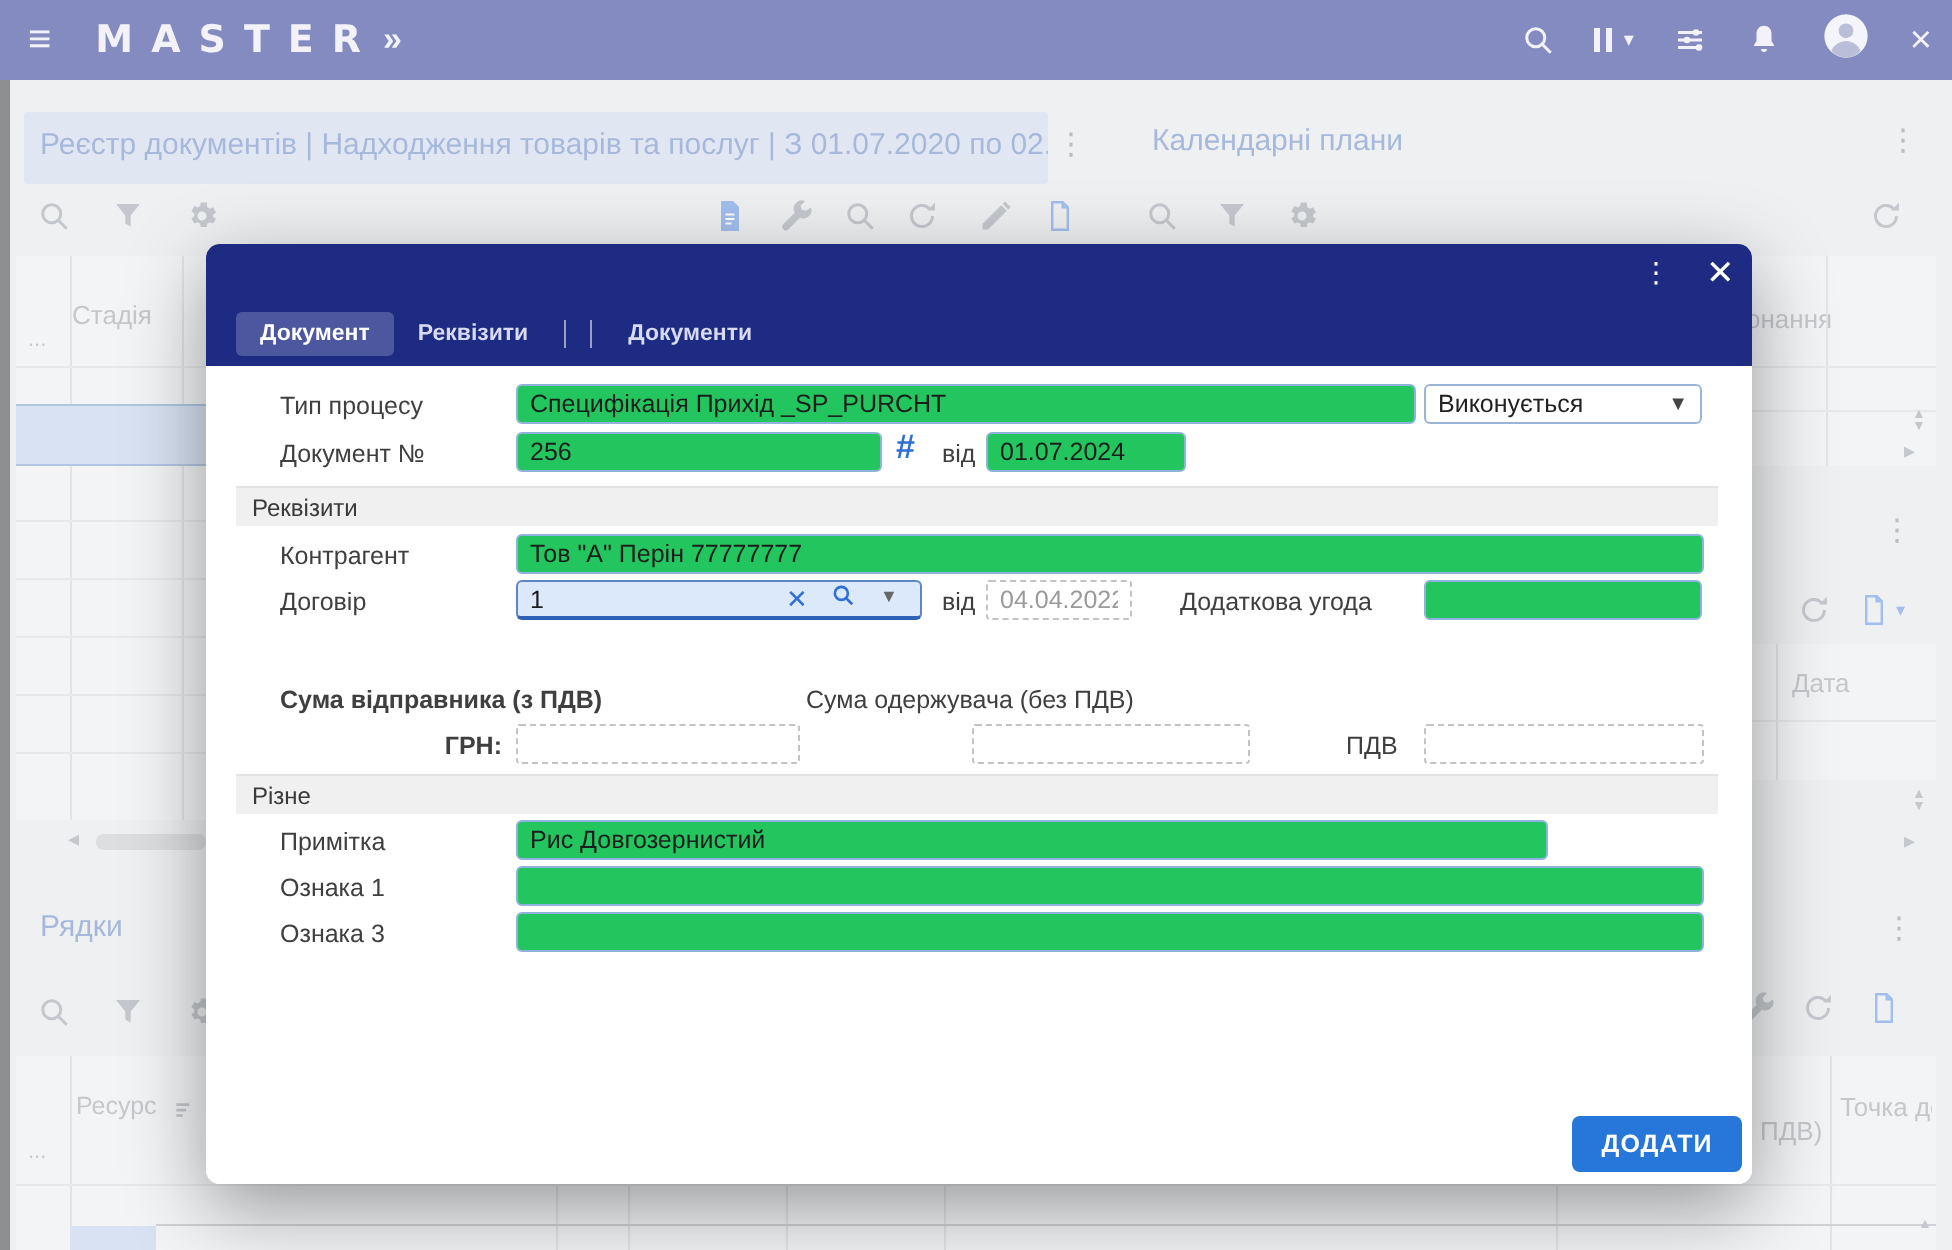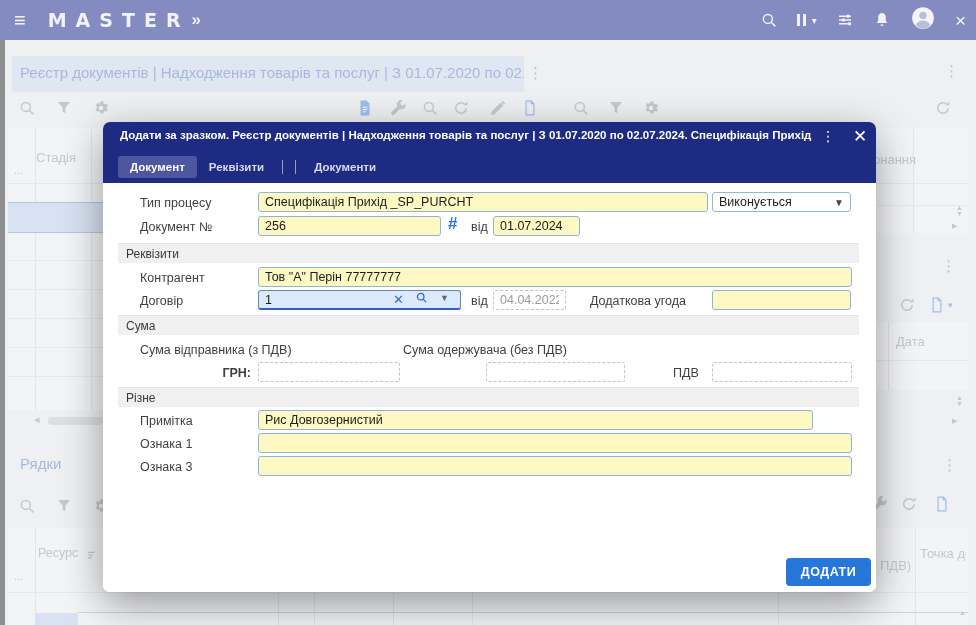--- a/index.html
+++ b/index.html
@@ -48,21 +48,21 @@
   .m-kebab{position:absolute;left:718px;top:6px;color:#fff;font-size:14px;}
   .m-x{position:absolute;left:750px;top:4px;color:#fff;font-size:17px;}
   .m-tabs{position:absolute;left:0;top:29px;width:100%;height:32px;background:#1d2b82;
           display:flex;align-items:center;padding-left:15px;box-sizing:border-box;}
   .tab{color:#d7daf0;font-size:11.5px;font-weight:bold;padding:5px 12px;border-radius:3px;}
   .tab.active{background:#4d579f;color:#fff;}
   .tabsep{width:1px;height:14px;background:rgba(255,255,255,0.55);margin:0 6px;}
   .m-body{position:absolute;left:0;top:61px;width:773px;height:409px;background:#fff;}
 
   .flabel{position:absolute;font-size:12.5px;color:#3f3f3f;}
-  .inp{position:absolute;box-sizing:border-box;height:20px;background:#fef9c3;
+  .inp{position:absolute;box-sizing:border-box;height:20px;background:#22c55e;
        border:1px solid #8fb3dd;border-radius:3px;font-family:"Liberation Sans",sans-serif;
        font-size:12.5px;color:#1c1c1c;padding:0 6px;outline:none;}
   .inp.combo{border:1px solid #5d86c6;border-bottom:2px solid #2f62b6;background:#dbe9fa;}
   .inp.dashed{background:#fff;border:1px dashed #c3c3c3;border-radius:2px;color:#9a9a9a;}
   .selectbox{position:absolute;box-sizing:border-box;height:20px;background:#fff;
        border:1px solid #9ab4d8;border-radius:3px;font-size:12.5px;color:#222;
        display:flex;align-items:center;padding:0 6px;}
   .selectbox .sel-caret{margin-left:auto;color:#444;font-size:10px;}
   .strip{position:absolute;left:15px;width:741px;height:20px;background:#f0f0f1;
          border-top:1px solid #e3e3e3;color:#3a3a3a;font-size:12px;line-height:20px;
@@ -190,20 +190,21 @@
     <div class="abs hline" style="left:0;top:132px;width:548px;"></div>
     <div class="abs hline" style="left:0;top:161px;width:548px;"></div>
     <div class="abs hline" style="left:0;top:190px;width:548px;"></div>
     <div class="abs hline" style="left:0;top:219px;width:548px;"></div>
     <div class="abs hline" style="left:0;top:248px;width:548px;"></div>
   </div>
   <span class="abs arr" style="left:543px;top:215px;">▸</span>
   <span class="abs arr" style="left:34px;top:413px;">◂</span>
   <div class="abs thumb" style="left:48px;top:417px;width:55px;height:8px;"></div>
 
+  <div class="abs panel-title" style="left:576px;top:62px;width:330px;">Календарні плани</div>
   <span class="abs kebab" style="left:944px;top:63px;">⋮</span>
   <span class="abs gray" style="left:572px;top:99px;">
     <svg class="ic" viewBox="0 0 24 24">
         <circle cx="10.5" cy="10.5" r="6" fill="none" stroke="currentColor" stroke-width="2"></circle>
         <path d="M15 15l5.5 5.5" stroke="currentColor" stroke-width="2"></path>
       </svg>
     </span>
   <span class="abs gray" style="left:607px;top:99px;">
     <svg class="ic" viewBox="0 0 24 24">
         <path d="M4 4h16l-6.2 7.6V19l-3.6-2v-5.4z" fill="currentColor"></path>
@@ -308,21 +309,20 @@
     <div class="abs hline" style="left:0;top:64px;width:960px;"></div>
     <div class="abs" style="left:70px;top:84px;width:890px;height:1px;background:#aeb2b8;"></div>
     <div class="abs" style="left:27px;top:85px;width:43px;height:12px;background:#bccde9;"></div>
   </div>
   <div class="abs spin" style="left:959px;top:610px;">▲</div>
 
   <div class="abs dim"></div>
 
   <div class="abs modal">
     <div class="m-head">
-      <div class="m-title">Додати за зразком. Реєстр документів | Надходження товарів та послуг | З 01.07.2020 по 02.07.2024. Специфікація Прихід</div>
       <span class="m-kebab">⋮</span>
       <span class="m-x">✕</span>
     </div>
     <div class="m-tabs">
       <span class="tab active">Документ</span>
       <span class="tab">Реквізити</span>
       <span class="tabsep"></span>
       <span class="tabsep"></span>
       <span class="tab">Документи</span>
     </div>
@@ -333,21 +333,21 @@
       <input class="inp" style="left: 155px; top: 9px; width: 450px;" readonly="" value="Специфікація Прихід _SP_PURCHT">
       <div class="selectbox" style="left:609px;top:9px;width:139px;">
         <span>Виконується</span>
         <span class="sel-caret">▼</span>
       </div>
 
       <div class="flabel" style="left:37px;top:37px;">Документ №</div>
       <input class="inp" style="left: 155px; top: 33px; width: 183px;" readonly="" value="256">
       <div class="hashsym" style="left:345px;top:31px;">#</div>
       <div class="flabel" style="left:368px;top:37px;">від</div>
-      <input class="inp" style="left: 390px; top: 33px; width: 87px;" readonly="" value="01.07.2024">
+      <input class="inp" style="left: 390px; top: 33px; width: 100px;" readonly="" value="01.07.2024">
 
       <div class="strip" style="top:60px;">Реквізити</div>
 
       <div class="flabel" style="left:37px;top:88px;">Контрагент</div>
       <input class="inp" style="left: 155px; top: 84px; width: 594px;" readonly="" value="Тов &quot;А&quot; Перін 77777777">
 
       <div class="flabel" style="left:37px;top:111px;">Договір</div>
       <input class="inp combo" style="left: 155px; top: 107px; width: 203px;" readonly="" value="1">
       <span class="combo-ic" style="left:290px;top:109px;color:#2f6fd6;font-size:13px;">✕</span>
       <span class="combo-ic" style="left:312px;top:108px;color:#2f6fd6;">
@@ -355,35 +355,34 @@
             <circle cx="10.5" cy="10.5" r="6" fill="none" stroke="currentColor" stroke-width="2.4"></circle>
             <path d="M15 15l5.5 5.5" stroke="currentColor" stroke-width="2.4"></path>
           </svg>
         </span>
       <span class="combo-ic" style="left:337px;top:110px;color:#666;font-size:9px;">▼</span>
       <div class="flabel" style="left:368px;top:111px;">від</div>
       <input class="inp dashed" style="left: 390px; top: 107px; width: 73px;" readonly="" value="04.04.2022">
       <div class="flabel" style="left:487px;top:111px;">Додаткова угода</div>
       <input class="inp" style="left: 609px; top: 107px; width: 139px;" readonly="">
 
-      <div class="strip" style="top:132px;">Сума</div>
-
-      <div class="flabel" style="left:37px;top:160px;">Сума відправника (з ПДВ)</div>
+
+      <div class="flabel" style="left:37px;top:160px;font-weight:bold;">Сума відправника (з ПДВ)</div>
       <div class="flabel" style="left:300px;top:160px;">Сума одержувача (без ПДВ)</div>
 
       <div class="flabel" style="left:100px;top:183px;width:48px;text-align:right;font-weight:bold;">ГРН:</div>
       <input class="inp dashed" style="left: 155px; top: 179px; width: 142px;" readonly="">
       <input class="inp dashed" style="left: 383px; top: 179px; width: 139px;" readonly="">
       <div class="flabel" style="left:570px;top:183px;">ПДВ</div>
       <input class="inp dashed" style="left: 609px; top: 179px; width: 140px;" readonly="">
 
       <div class="strip" style="top:204px;">Різне</div>
 
       <div class="flabel" style="left:37px;top:231px;">Примітка</div>
-      <input class="inp" style="left: 155px; top: 227px; width: 555px;" readonly="" value="Рис Довгозернистий">
+      <input class="inp" style="left: 155px; top: 227px; width: 516px;" readonly="" value="Рис Довгозернистий">
 
       <div class="flabel" style="left:37px;top:254px;">Ознака 1</div>
       <input class="inp" style="left: 155px; top: 250px; width: 594px;" readonly="">
 
       <div class="flabel" style="left:37px;top:277px;">Ознака 3</div>
       <input class="inp" style="left: 155px; top: 273px; width: 594px;" readonly="">
 
       <button class="btn" style="left:683px;top:375px;width:85px;height:28px;">ДОДАТИ</button>
     </div>
   </div>

